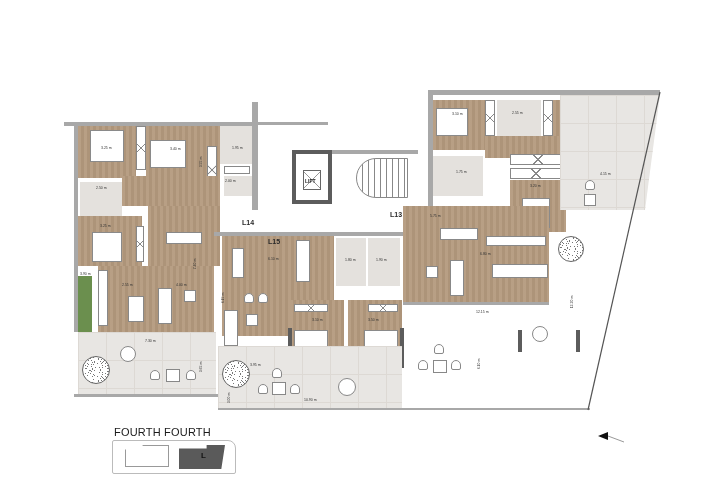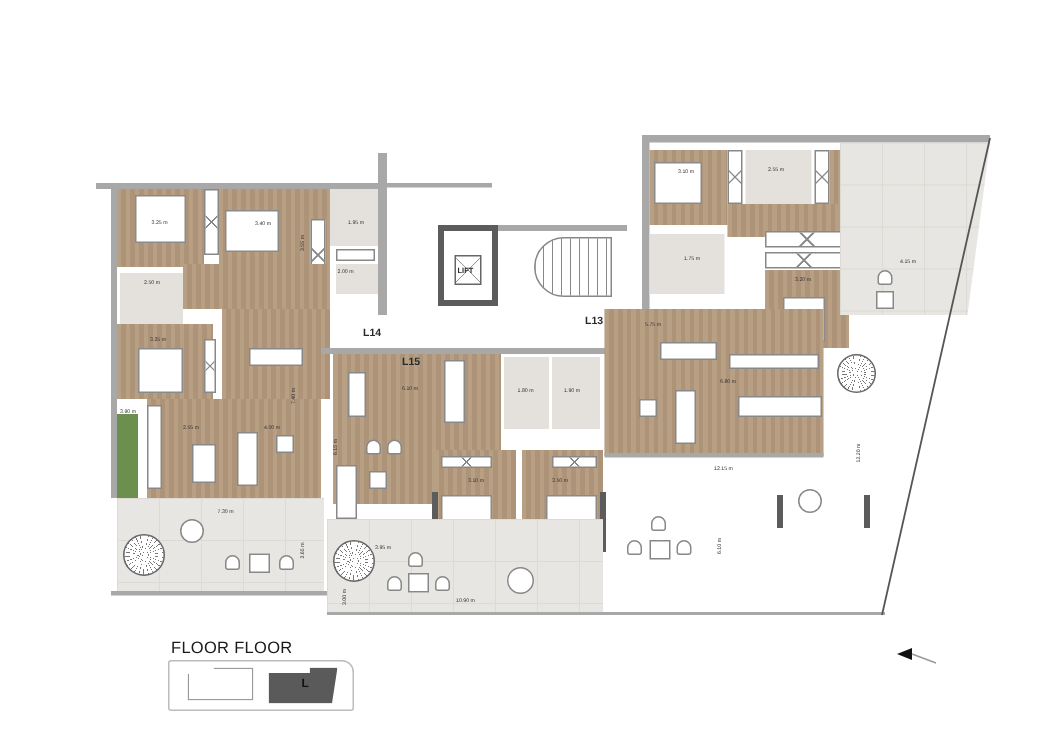--- a/index.html
+++ b/index.html
@@ -172,21 +172,21 @@
   <div class="abs chair" style="left:418px;top:360px;width:10px;height:10px;"></div>
   <div class="abs furn" style="left:433px;top:360px;width:14px;height:13px;"></div>
   <div class="abs chair" style="left:451px;top:360px;width:10px;height:10px;"></div>
   <div class="abs dwall" style="left:518px;top:330px;width:4px;height:22px;"></div>
   <div class="abs dwall" style="left:576px;top:330px;width:4px;height:22px;"></div>
   <div class="abs wall" style="left:404px;top:408px;width:186px;height:2px;"></div>
   <svg class="abs" style="left:580px;top:90px;" width="82" height="322">
     <line x1="80" y1="2" x2="8" y2="320" stroke="#555" stroke-width="1.2"></line>
   </svg>
 
-  <div class="abs" style="left:114px;top:426px;font-size:11px;color:#1a1a1a;letter-spacing:0.2px;">FLOOR FLOOR</div>
+  <div class="abs" style="left:114px;top:426px;font-size:11px;color:#1a1a1a;letter-spacing:0.2px;">FOURTH FOURTH</div>
   <div class="abs" style="left:112px;top:440px;width:124px;height:34px;border:1px solid #bbb;border-radius:2px 8px 2px 2px;">
     <div class="abs" style="left:12px;top:4px;width:44px;height:22px;border:1px solid #999;background:#fff;clip-path:polygon(0 20%,40% 20%,40% 0,100% 0,100% 100%,0 100%);"></div>
     <div class="abs" style="left:66px;top:4px;width:46px;height:24px;background:#5a5a5a;clip-path:polygon(0 15%,60% 15%,60% 0,100% 0,92% 100%,0 100%);"></div>
     <div class="abs" style="left:88px;top:10px;font-size:8px;color:#111;font-weight:bold;">L</div>
   </div>
 
   <svg class="abs" style="left:596px;top:430px;" width="30" height="14">
     <polygon points="2,6 12,2 12,10" fill="#111"></polygon>
     <line x1="12" y1="6" x2="28" y2="12" stroke="#999" stroke-width="1"></line>
   </svg>

